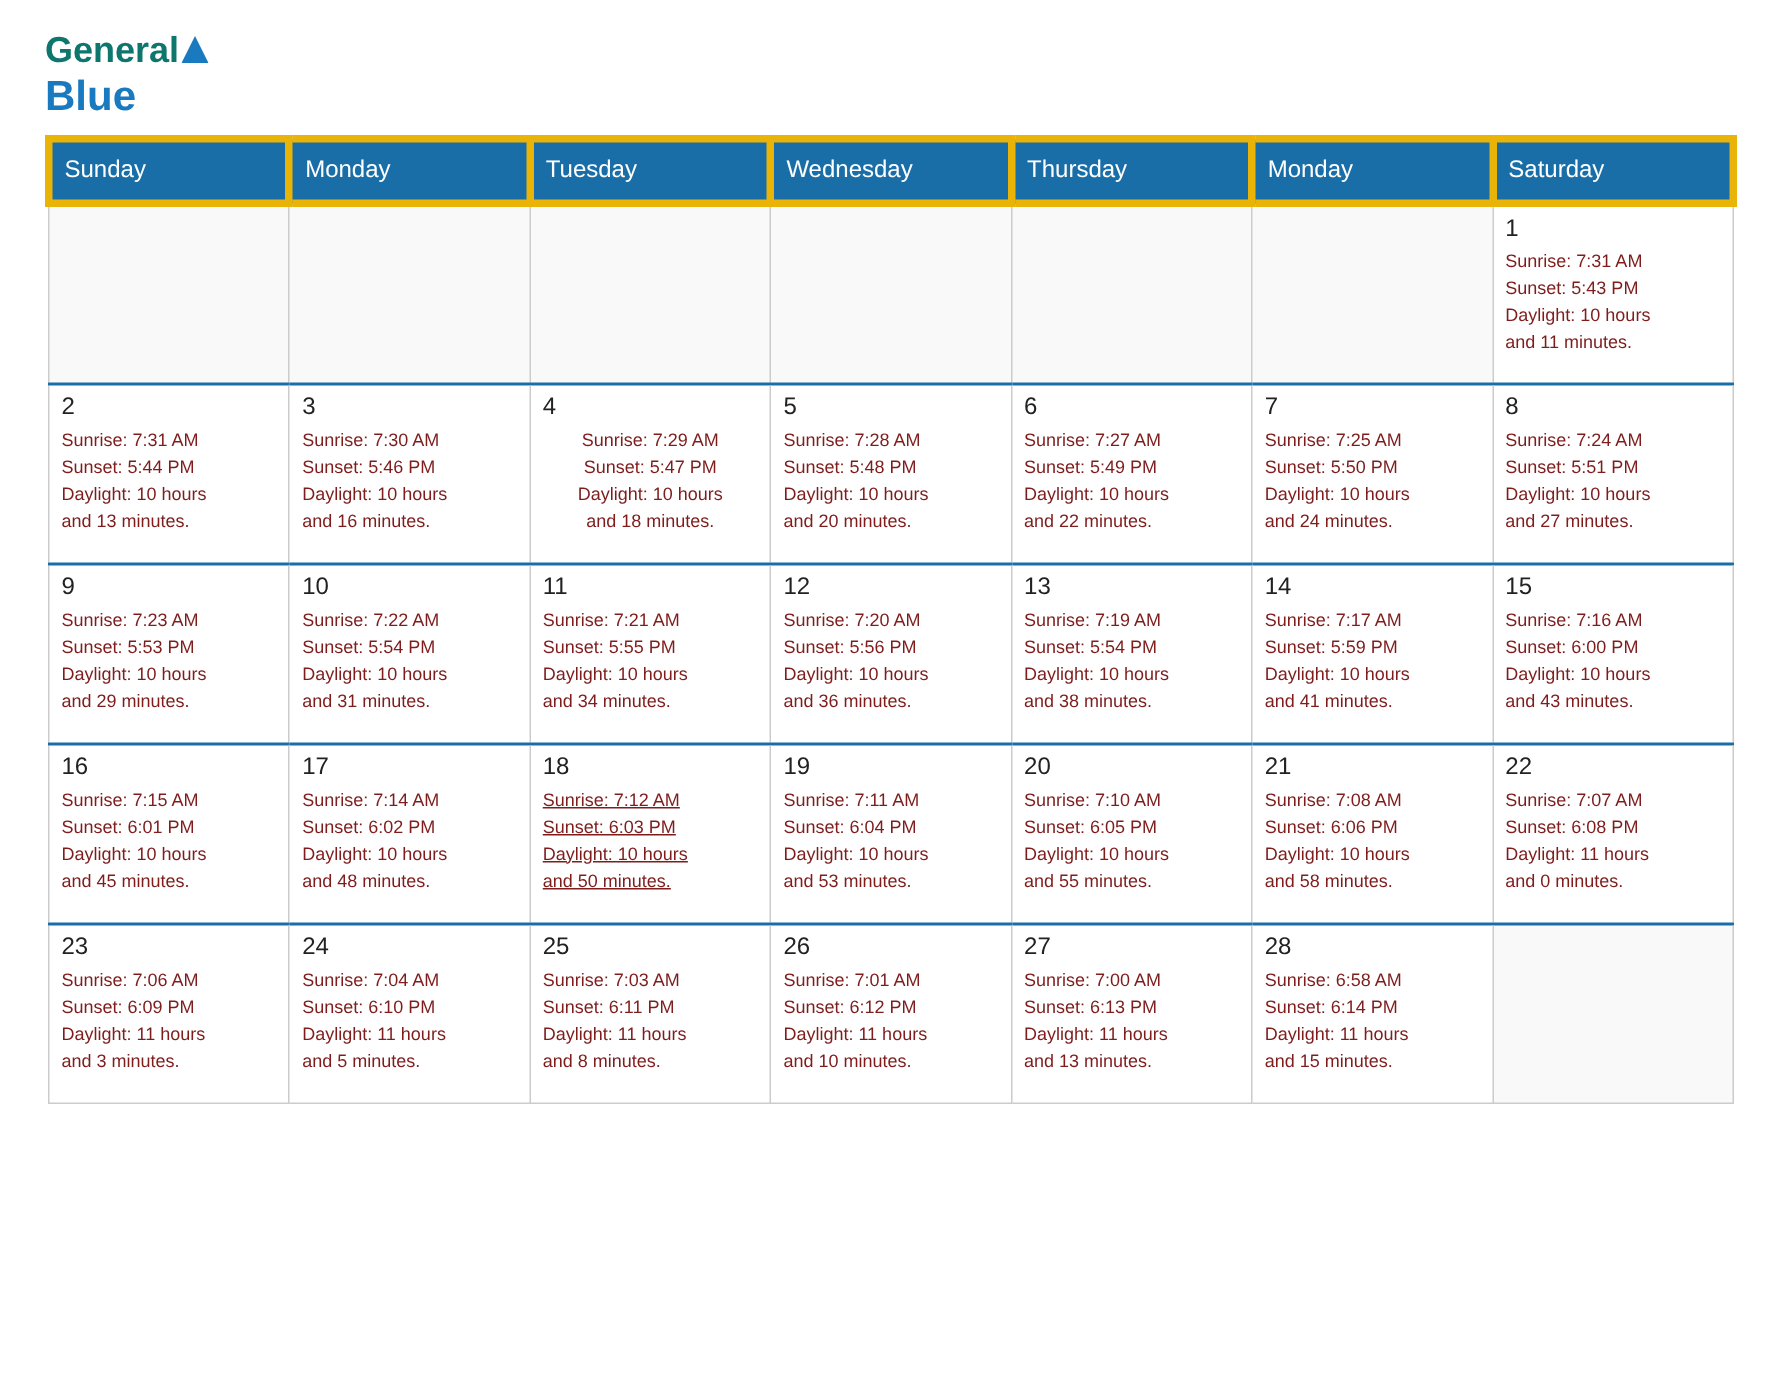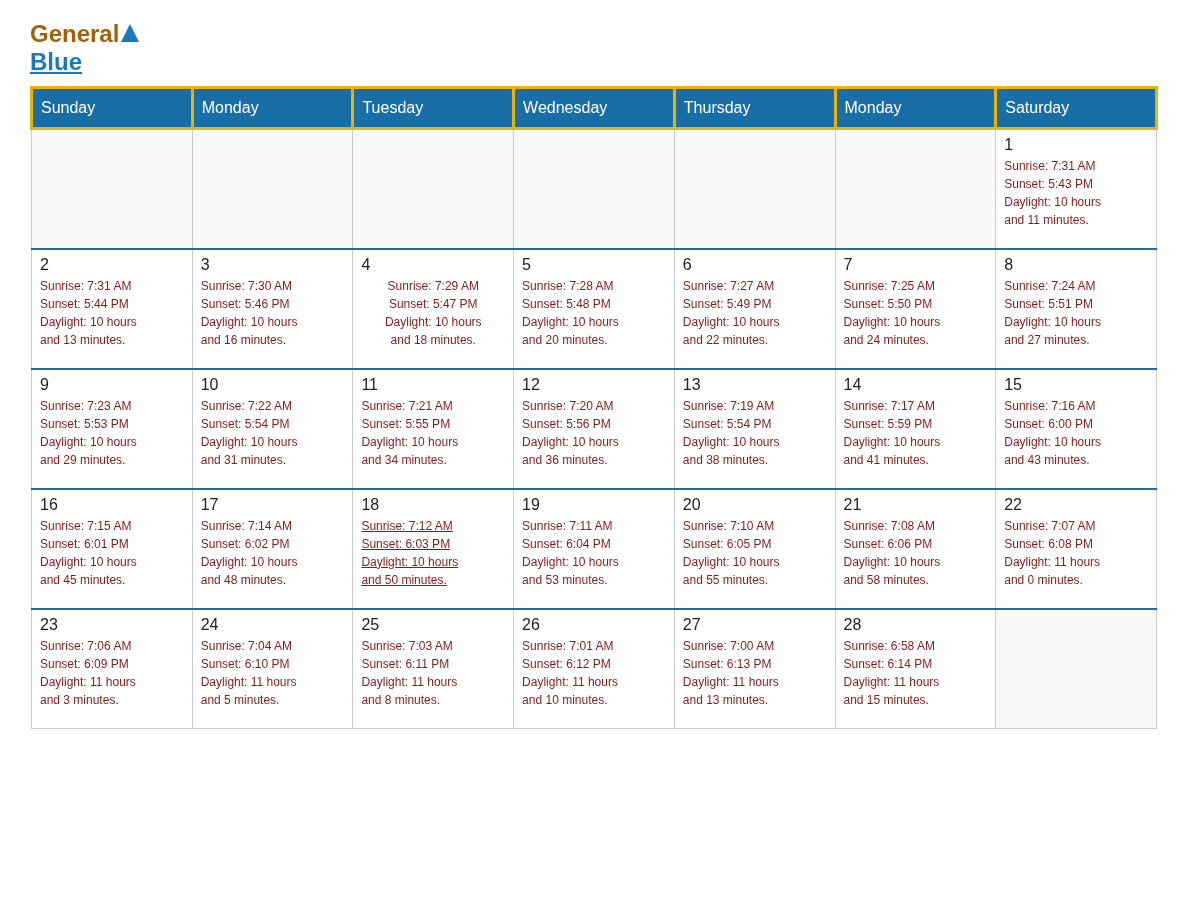--- a/index.html
+++ b/index.html
@@ -40,21 +40,21 @@
       border-collapse: collapse;
       margin-top: 10px;
     }
     .calendar th {
       background-color: #1a6ea8;
       color: #fff;
       padding: 10px 8px;
       text-align: left;
       font-size: 16px;
       font-weight: normal;
-      border: 3px solid #eab308;
+      border: 5px solid #eab308;
     }
     .calendar td {
       border: 1px solid #ccc;
       vertical-align: top;
       padding: 6px 8px;
       width: 14.28%;
       min-height: 110px;
       height: 120px;
     }
     .calendar tr td {
@@ -75,27 +75,26 @@
     .empty-cell {
       background: #f9f9f9;
     }
     .logo-wrapper {
       display: flex;
       align-items: center;
     }
     .logo-text-general {
       font-size: 24px;
       font-weight: bold;
-      color: #a16207;
+      color: #0f766e;
     }
     .logo-text-blue {
-      font-size: 24px;
+      font-size: 28px;
       font-weight: bold;
       color: #1a7abf;
-      text-decoration: underline;
     }
   </style>
 </head>
 <body>
 
 <div class="header">
   <div class="logo">
     <div class="logo-wrapper">
       <span class="logo-text-general">General</span>
       <span style="display:inline-block;margin:0 2px;vertical-align:middle;">

